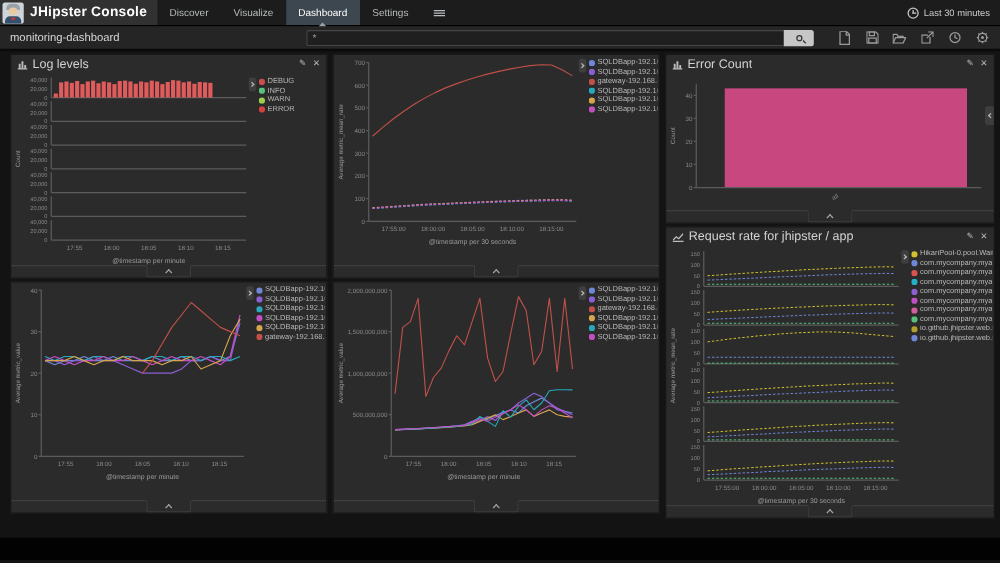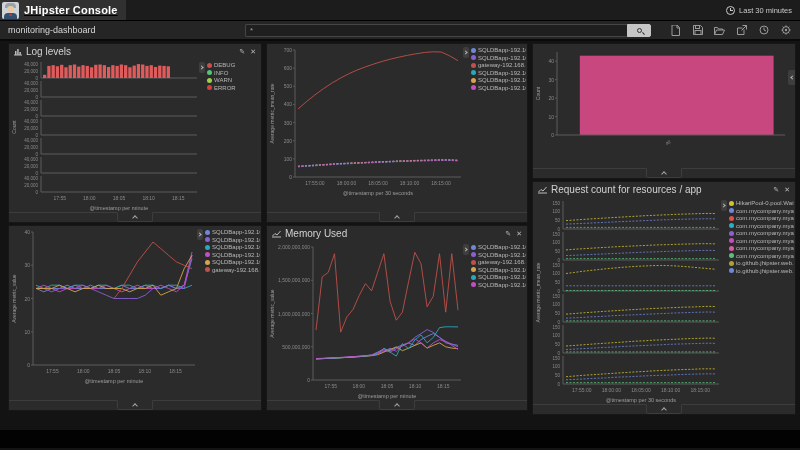--- a/index.html
+++ b/index.html
@@ -1,20 +1,20 @@
 <!DOCTYPE html>
 <html><head>
 <meta charset="utf-8">
 <style>
   *{margin:0;padding:0;box-sizing:border-box;}
   html,body{width:800px;height:450px;overflow:hidden;background:#131313;font-family:"Liberation Sans",sans-serif;}
 
   
   .topnav{height:21px;background:#1c1c1c;display:flex;align-items:stretch;border-bottom:1px solid #000;}
-  .brand{display:flex;align-items:center;gap:5px;background:#313131;padding:0 8px 0 2px;text-decoration:underline;}
+  .brand{display:flex;align-items:center;gap:5px;background:#313131;padding:0 8px 0 2px;}
   .avatar{width:17px;height:17px;border-radius:2px;background:#cfd4d9;position:relative;overflow:hidden;flex:none;}
   .avatar .hair{position:absolute;top:1px;left:3px;width:11px;height:5px;background:#9aa2a9;border-radius:4px 4px 0 0;}
   .avatar .face{position:absolute;top:4px;left:5px;width:7px;height:6px;background:#e8c9a2;border-radius:50%;}
   .avatar .body{position:absolute;bottom:0;left:2px;width:13px;height:6px;background:#35506e;border-radius:4px 4px 0 0;}
   .avatar .tie{position:absolute;bottom:3px;left:7px;width:3px;height:2px;background:#c0392b;}
   .brand-text{color:#fff;font-size:11px;font-weight:bold;letter-spacing:.2px;}
   .navitems{display:flex;align-items:stretch;}
   .navitem{display:flex;align-items:center;padding:0 10px;color:#b9bcbe;font-size:8px;cursor:pointer;position:relative;text-decoration:none;}
   .navitem.active{background:#3d4750;color:#fff;}
   .navitem.active::after{content:"";position:absolute;left:50%;bottom:-1px;margin-left:-3px;border-left:3px solid transparent;border-right:3px solid transparent;border-bottom:3px solid #9aa0a5;}
@@ -65,20 +65,31 @@
 
 <div class="topnav">
   <div class="brand">
     <span class="avatar">
       <span class="hair"></span>
         <span class="face"></span>
         <span class="body"></span>
         <span class="tie"></span>
     </span>
     <span class="brand-text">JHipster Console</span>
+  </div>
+  <div class="navitems">
+    <a class="navitem">Discover</a>
+    <a class="navitem">Visualize</a>
+    <a class="navitem active">Dashboard</a>
+    <a class="navitem">Settings</a>
+    <a class="navitem burger">
+        <i></i>
+        <i></i>
+        <i></i>
+      </a>
   </div>
   <div class="nav-right">
     <span class="clock-ic"></span>
     <span>Last 30 minutes</span>
   </div>
 </div>
 
 <div class="toolbar">
   <span class="dash-name">monitoring-dashboard</span>
   <div class="query-wrap">
@@ -321,20 +332,35 @@
       </div>
     </div>
     <footer class="pfoot">
       <span class="collapse-tab">
           <span class="chev-up"></span>
         </span>
     </footer>
   </section>
 
   <section class="panel" style="left:532px;top:2px;width:264px;height:136px">
+    <header class="phead">
+      <span class="ptype-ic">
+        <svg width="8" height="8" viewBox="0 0 8 8">
+            <path d="M0 7h8" stroke="#bdbdbd"></path>
+            <rect x="1" y="3" width="1.5" height="4" fill="#bdbdbd"></rect>
+            <rect x="3.2" y="1" width="1.5" height="6" fill="#bdbdbd"></rect>
+            <rect x="5.4" y="4" width="1.5" height="3" fill="#bdbdbd"></rect>
+          </svg>
+      </span>
+      <span class="ptitle">Error Count</span>
+      <span class="ptools">
+        <span>✎</span>
+        <span>✕</span>
+      </span>
+    </header>
     <div class="pbody">
       <div class="chart"><svg width="262" height="109" xmlns="http://www.w3.org/2000/svg">
             <text x="7" y="49.5" font-size="5" fill="#9c9c9c" font-family="Liberation Sans, sans-serif" text-anchor="middle" transform="rotate(-90 7 49.5)">Count</text>
             <text x="21" y="93" font-size="5" fill="#8a8a8a" font-family="Liberation Sans, sans-serif" text-anchor="end">0</text>
             <line x1="22" y1="91" x2="24" y2="91" stroke="#5c5c5c" stroke-width="1"></line>
             <text x="21" y="74.55555555555556" font-size="5" fill="#8a8a8a" font-family="Liberation Sans, sans-serif" text-anchor="end">10</text>
             <line x1="22" y1="72.55555555555556" x2="24" y2="72.55555555555556" stroke="#5c5c5c" stroke-width="1"></line>
             <text x="21" y="56.111111111111114" font-size="5" fill="#8a8a8a" font-family="Liberation Sans, sans-serif" text-anchor="end">20</text>
             <line x1="22" y1="54.111111111111114" x2="24" y2="54.111111111111114" stroke="#5c5c5c" stroke-width="1"></line>
             <text x="21" y="37.66666666666667" font-size="5" fill="#8a8a8a" font-family="Liberation Sans, sans-serif" text-anchor="end">30</text>
@@ -358,21 +384,21 @@
   </section>
 
   <section class="panel" style="left:532px;top:140px;width:264px;height:234px">
     <header class="phead">
       <span class="ptype-ic">
         <svg width="9" height="8" viewBox="0 0 9 8">
             <path d="M0 7h9" stroke="#bdbdbd"></path>
             <path d="M0.5 6L3 3.5 5 5 8.5 1" fill="none" stroke="#bdbdbd"></path>
           </svg>
       </span>
-      <span class="ptitle">Request count for resources / app</span>
+      <span class="ptitle">Request rate for jhipster / app</span>
       <span class="ptools">
         <span>✎</span>
         <span>✕</span>
       </span>
     </header>
     <div class="pbody">
       <div class="chart"><svg width="190" height="207" xmlns="http://www.w3.org/2000/svg">
             <text x="7" y="95.5" font-size="5" fill="#9c9c9c" font-family="Liberation Sans, sans-serif" text-anchor="middle" transform="rotate(-90 7 95.5)">Average metric_mean_rate</text>
             <text x="27" y="7.55" font-size="4.5" fill="#8a8a8a" font-family="Liberation Sans, sans-serif" text-anchor="end">150</text>
             <text x="27" y="16.3" font-size="4.5" fill="#8a8a8a" font-family="Liberation Sans, sans-serif" text-anchor="end">100</text>
@@ -552,33 +578,20 @@
       </div>
     </div>
     <footer class="pfoot">
       <span class="collapse-tab">
           <span class="chev-up"></span>
         </span>
     </footer>
   </section>
 
   <section class="panel" style="left:266px;top:184px;width:262px;height:186px">
-    <header class="phead">
-      <span class="ptype-ic">
-        <svg width="9" height="8" viewBox="0 0 9 8">
-            <path d="M0 7h9" stroke="#bdbdbd"></path>
-            <path d="M0.5 6L3 3.5 5 5 8.5 1" fill="none" stroke="#bdbdbd"></path>
-          </svg>
-      </span>
-      <span class="ptitle">Memory Used</span>
-      <span class="ptools">
-        <span>✎</span>
-        <span>✕</span>
-      </span>
-    </header>
     <div class="pbody">
       <div class="chart"><svg width="198" height="159" xmlns="http://www.w3.org/2000/svg">
             <text x="7" y="72.5" font-size="5" fill="#9c9c9c" font-family="Liberation Sans, sans-serif" text-anchor="middle" transform="rotate(-90 7 72.5)">Average metric_value</text>
             <text x="43" y="141" font-size="5" fill="#8a8a8a" font-family="Liberation Sans, sans-serif" text-anchor="end">0</text>
             <line x1="44" y1="139" x2="46" y2="139" stroke="#5c5c5c" stroke-width="1"></line>
             <text x="43" y="107.75" font-size="5" fill="#8a8a8a" font-family="Liberation Sans, sans-serif" text-anchor="end">500,000,000</text>
             <line x1="44" y1="105.75" x2="46" y2="105.75" stroke="#5c5c5c" stroke-width="1"></line>
             <text x="43" y="74.5" font-size="5" fill="#8a8a8a" font-family="Liberation Sans, sans-serif" text-anchor="end">1,000,000,000</text>
             <line x1="44" y1="72.5" x2="46" y2="72.5" stroke="#5c5c5c" stroke-width="1"></line>
             <text x="43" y="41.25" font-size="5" fill="#8a8a8a" font-family="Liberation Sans, sans-serif" text-anchor="end">1,500,000,000</text>

